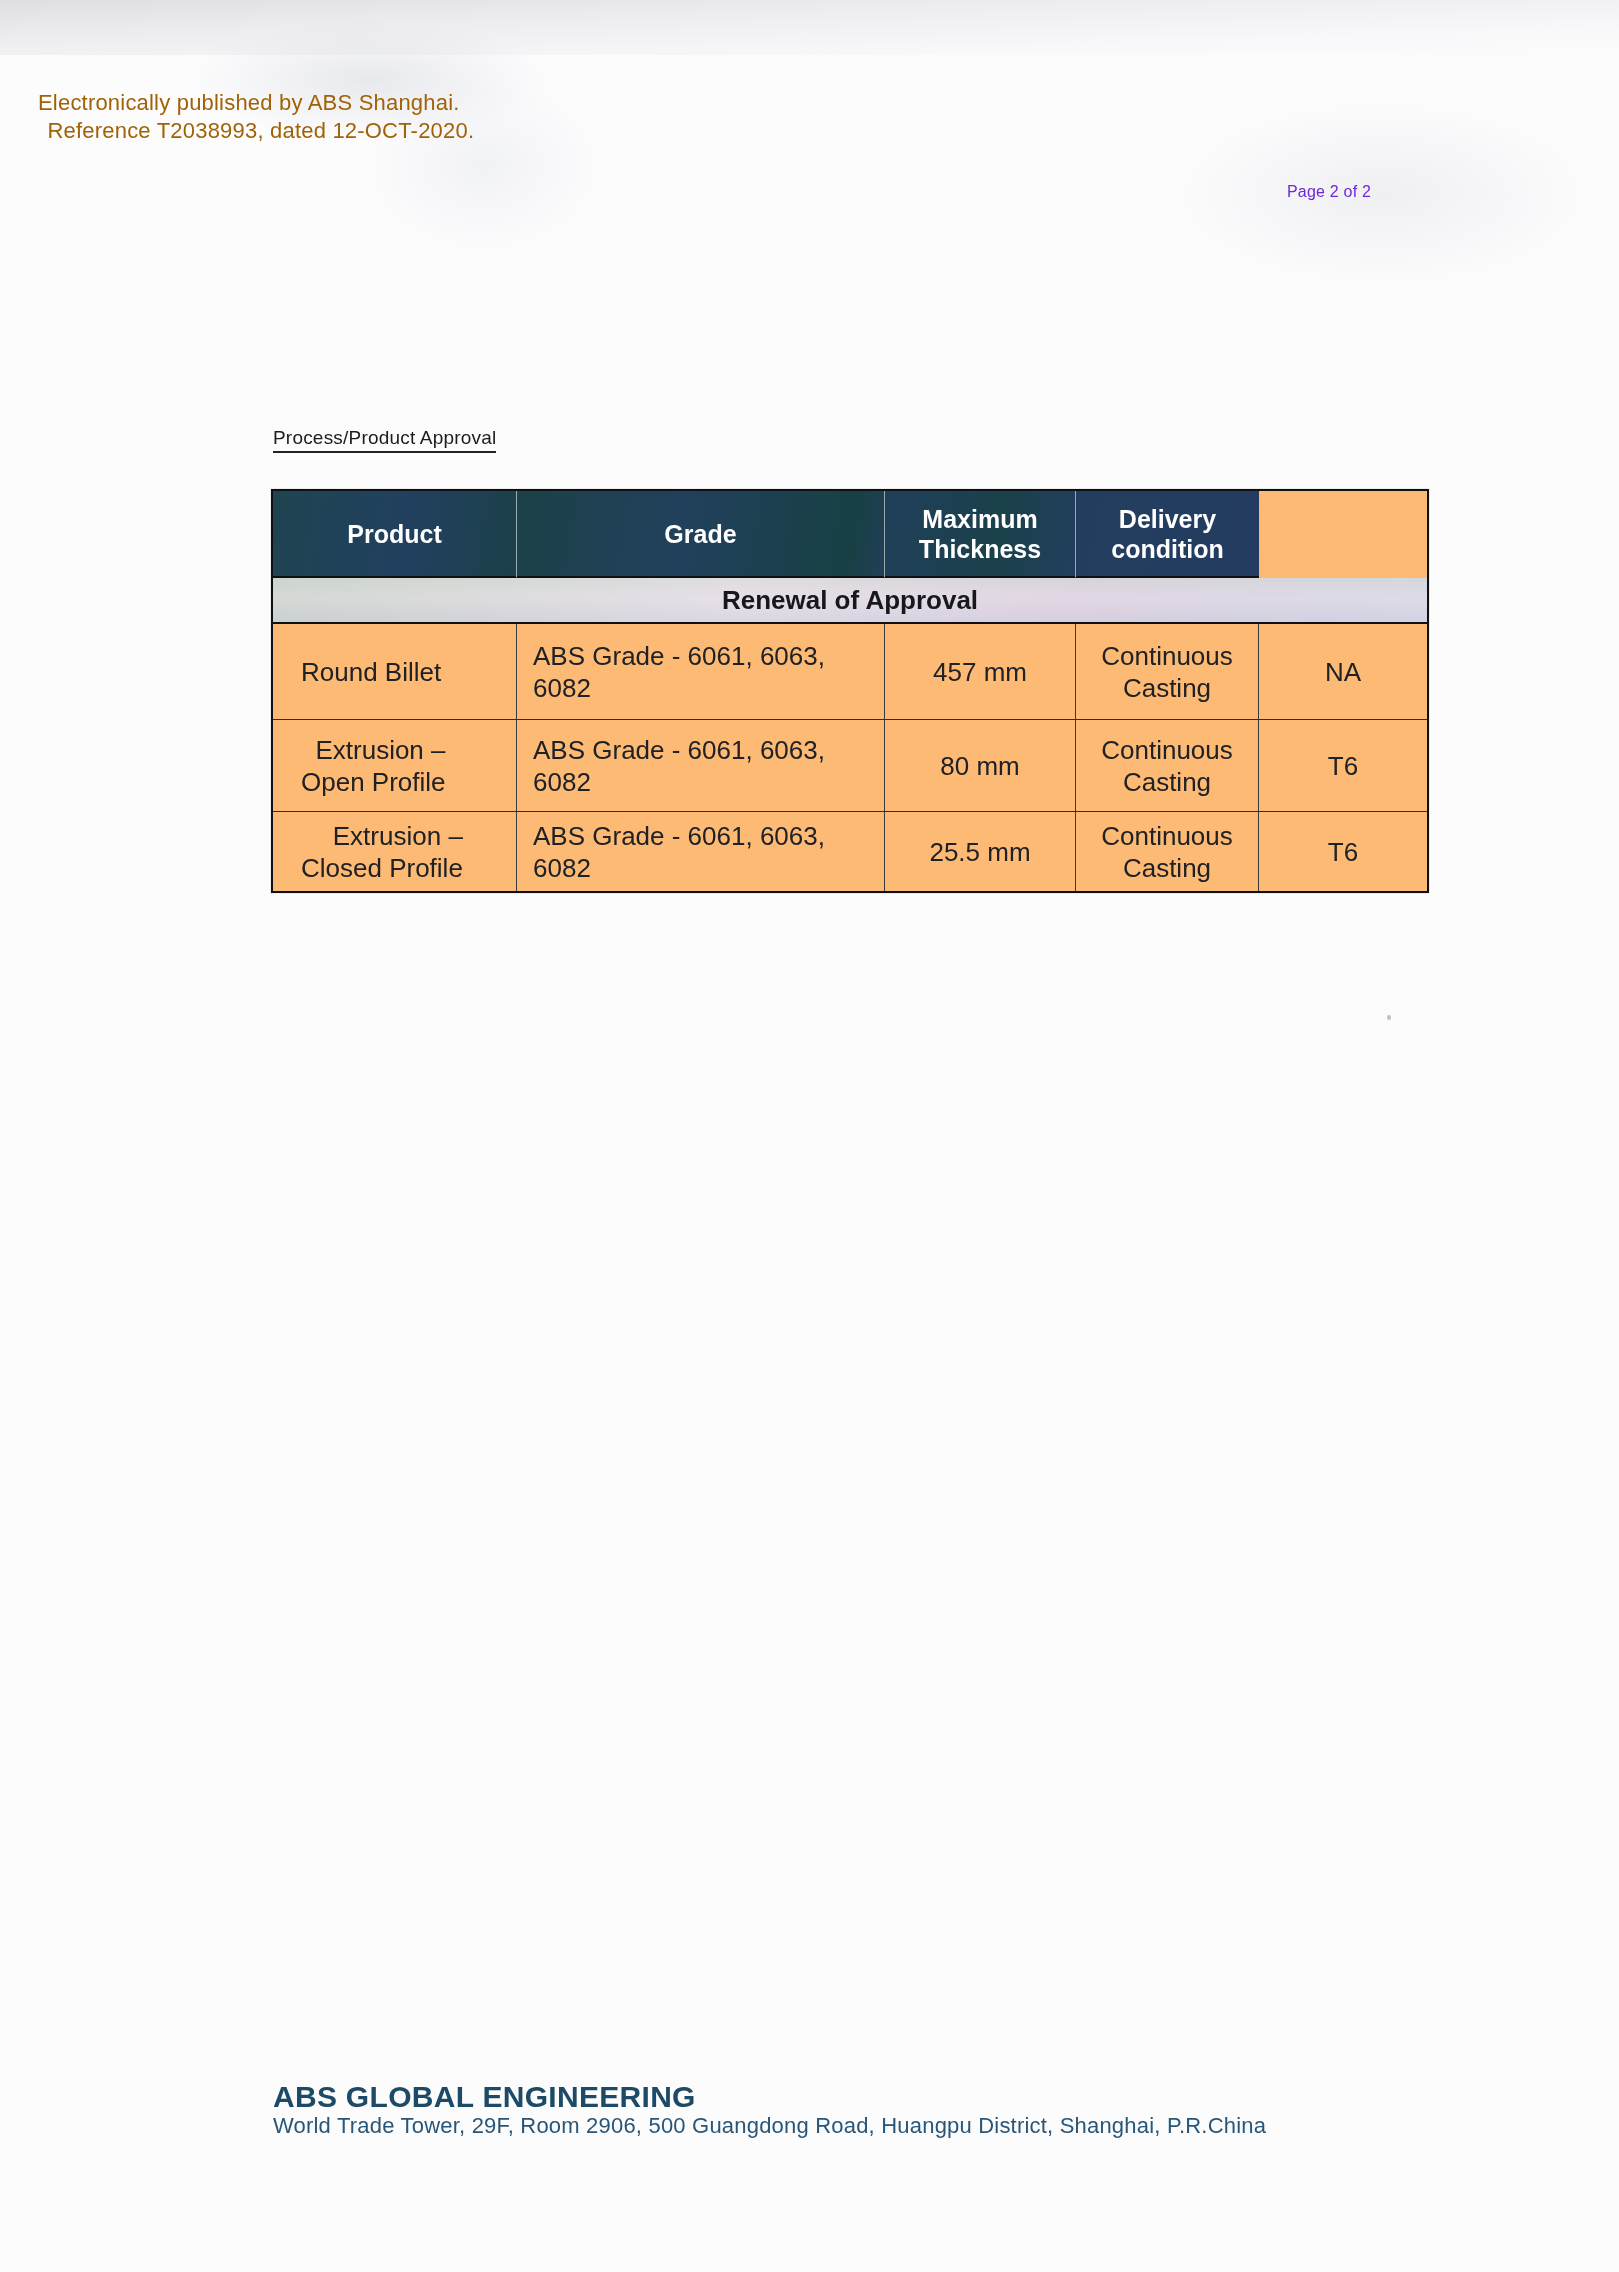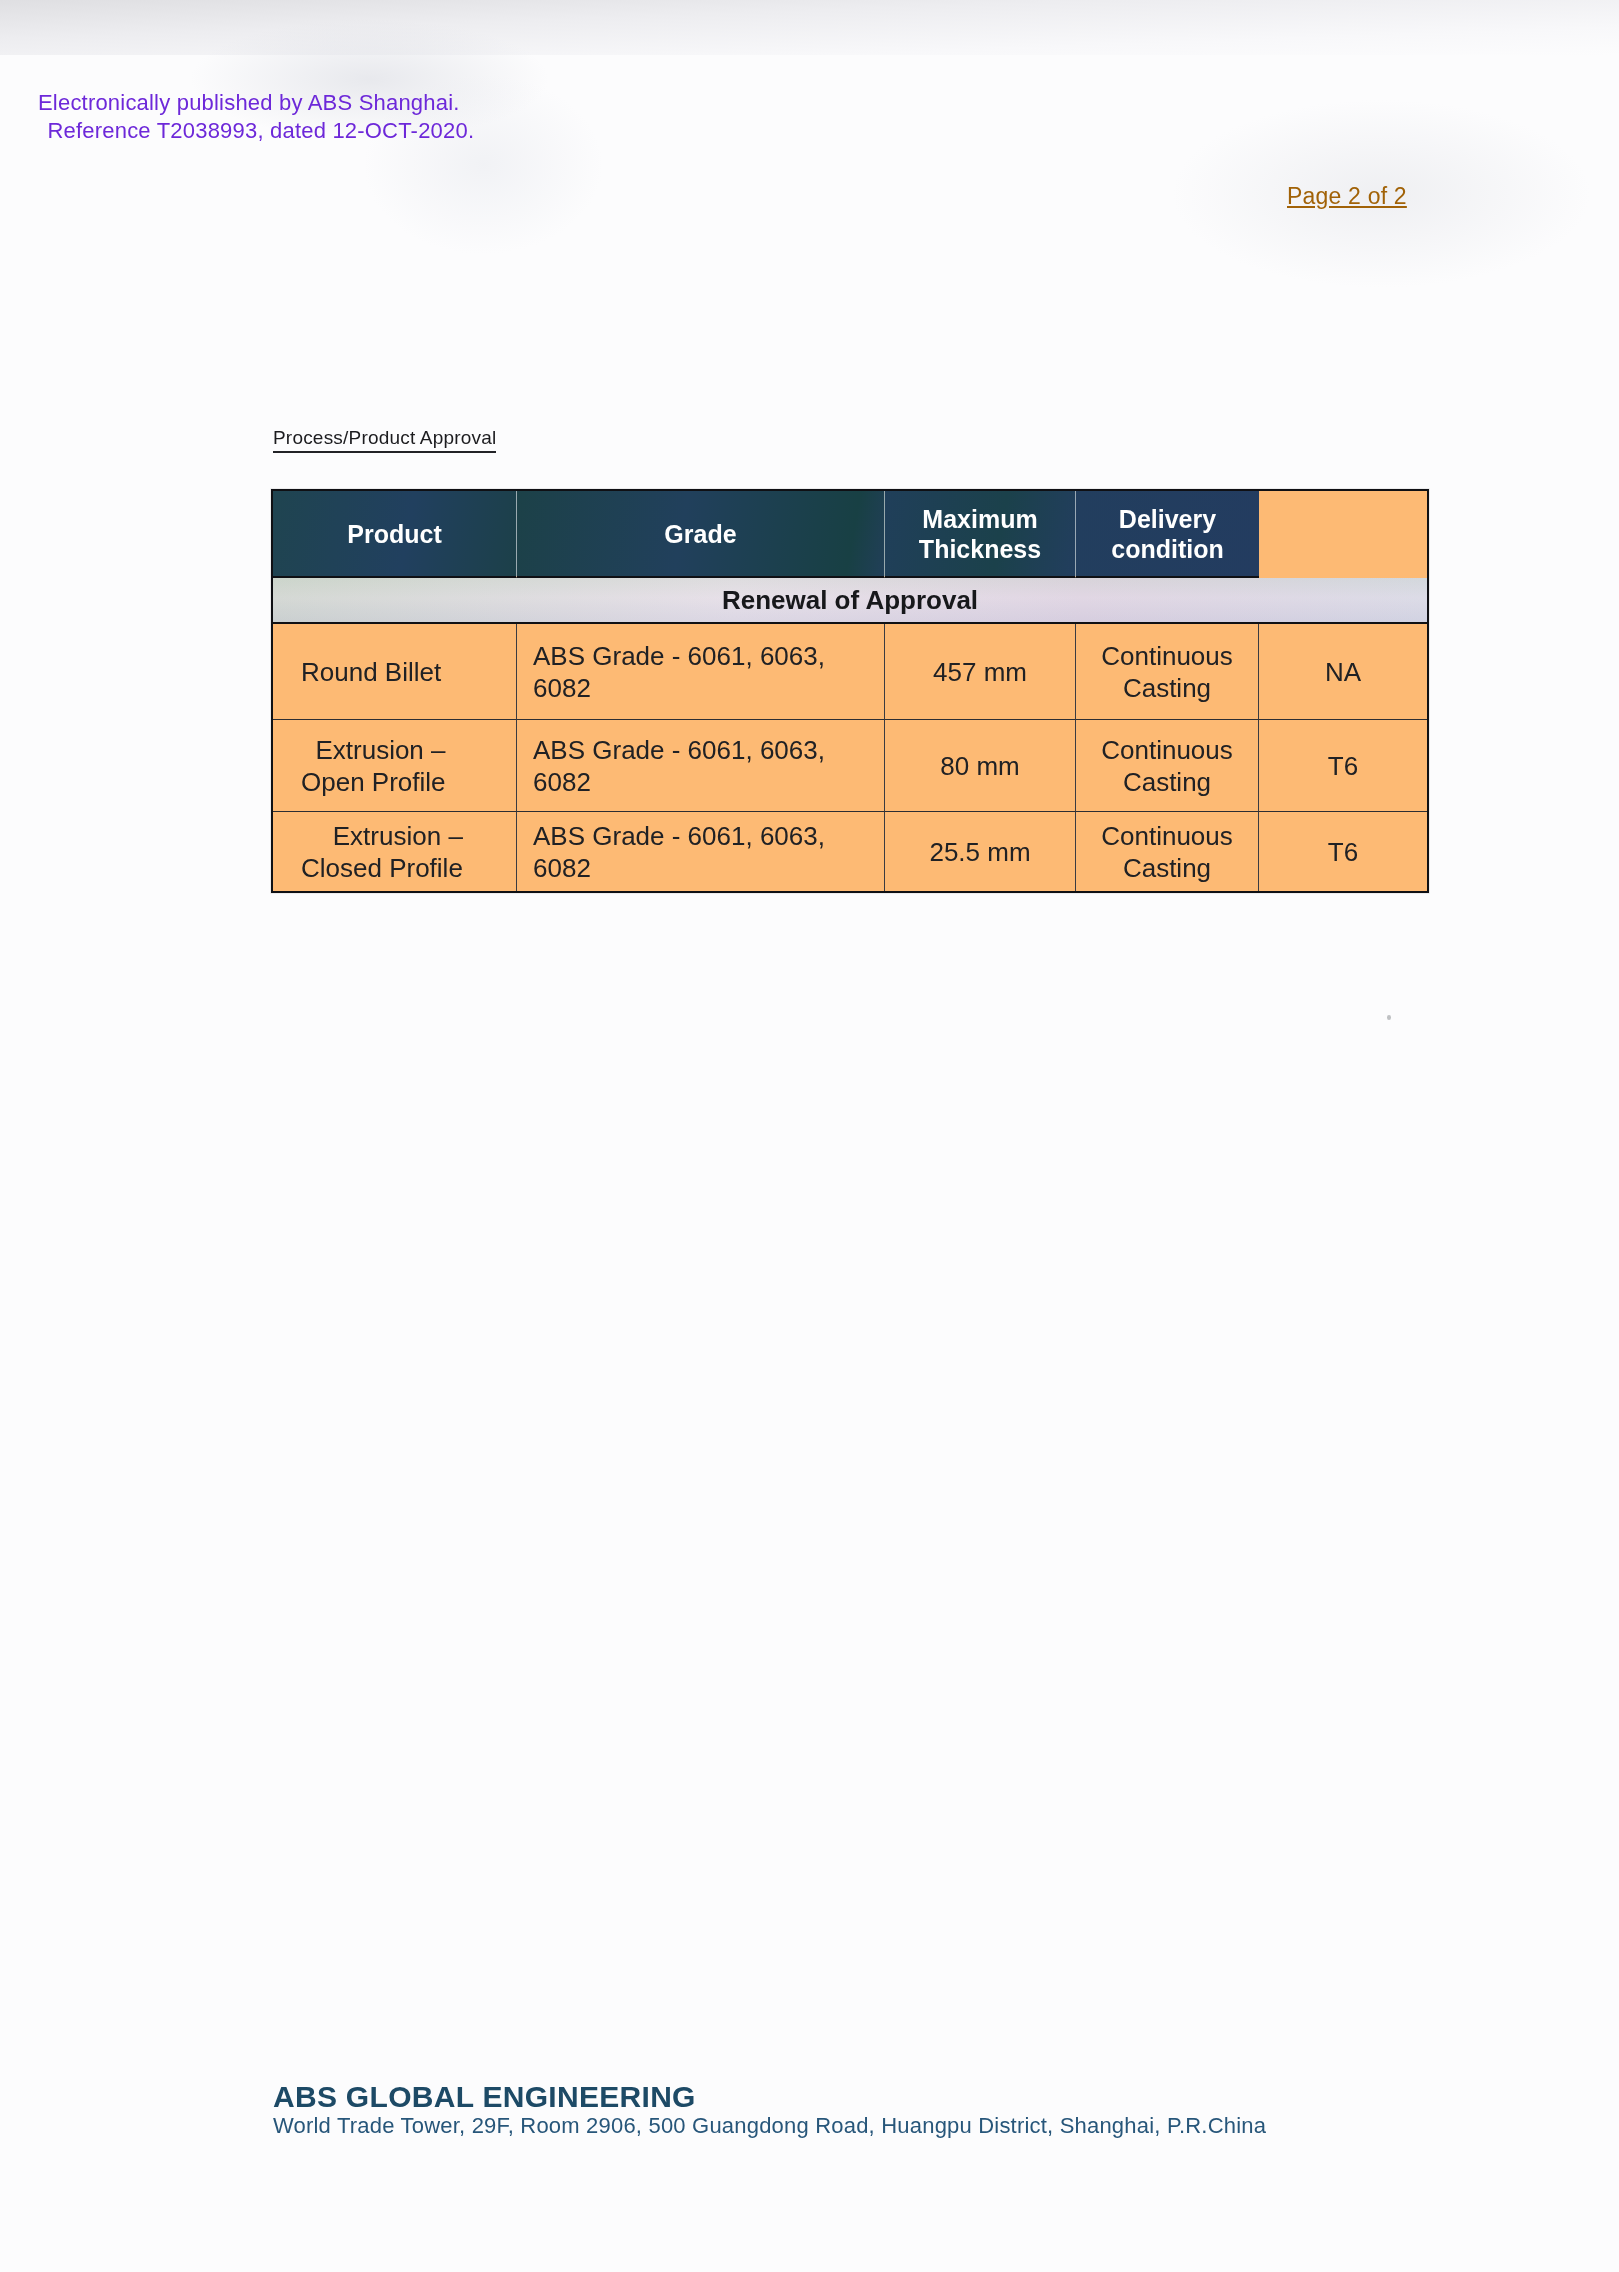--- a/index.html
+++ b/index.html
@@ -36,21 +36,21 @@
   
   .stamp {
     position: absolute; left: 38px; top: 89px;
     font-size: 22px; line-height: 28px; letter-spacing: 0.2px;
   }
   .stamp .l1 { color: inherit; }
   .stamp .l2 { padding-left: 9.5px; }
   
   .pageno {
     position: absolute; left: 1287px; top: 183px;
-    font-size: 23px; color: #a16207; letter-spacing: 0.2px; text-decoration: underline;
+    font-size: 16px; color: #6d28d9; letter-spacing: 0.2px;
   }
   
   .section-title {
     position: absolute; left: 273px; top: 427px;
     font-size: 19px; font-weight: 400; color: #1c1c1f;
     border-bottom: 2.4px solid #222327; padding-bottom: 2.4px; letter-spacing: 0.2px;
   }
   
   .tbl {
     position: absolute; left: 271px; top: 489px;
@@ -106,21 +106,21 @@
   }
 </style>
 </head>
 <body>
 
 <div class="scan-top-band"></div>
 <div class="scan-fold"></div>
 <div class="scan-right-patch"></div>
 <div class="scan-dot"></div>
 
-<div class="stamp" style="color: #6d28d9;">
+<div class="stamp" style="color: #a16207;">
   <div class="l1">Electronically published by ABS Shanghai.</div>
   <div class="l2">Reference T2038993, dated 12-OCT-2020.</div>
 </div>
 
 <div class="pageno">Page 2 of 2</div>
 
 <div class="section-title">Process/Product Approval</div>
 
 <div class="tbl">
   <div class="hcell c0">Product</div>

